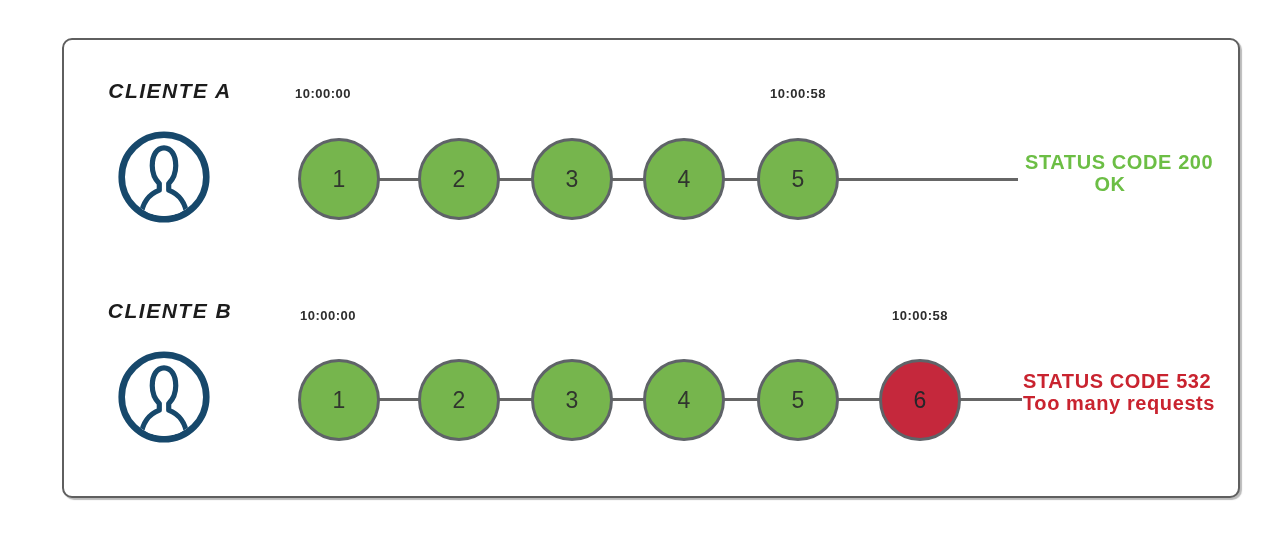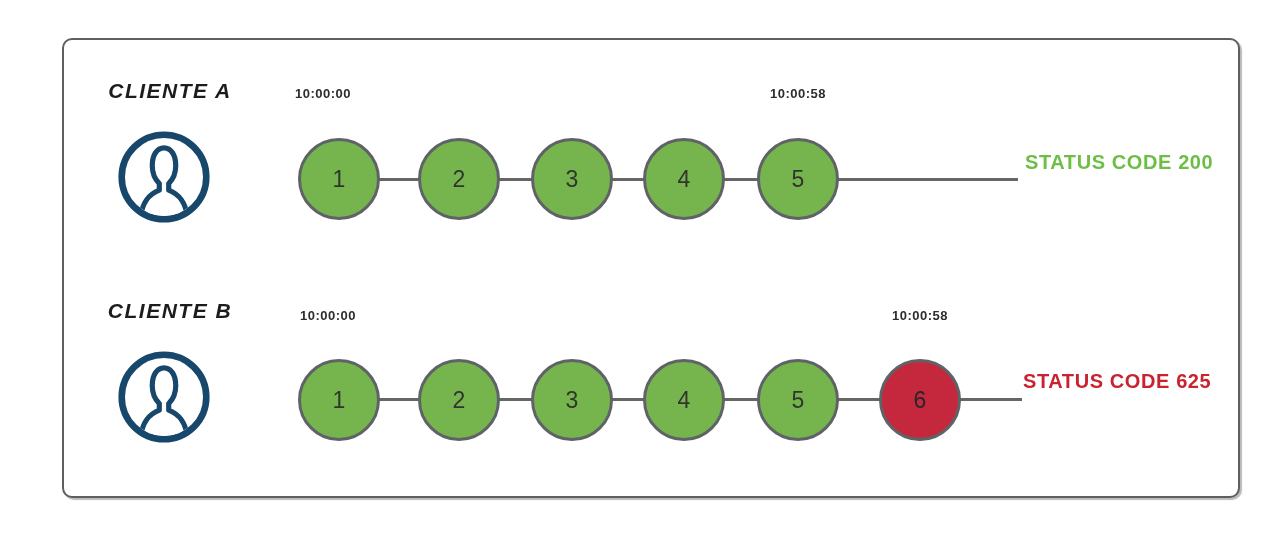--- a/index.html
+++ b/index.html
@@ -115,20 +115,21 @@
     <div class="timeline line-a"></div>
 
     <div class="circle c1">1</div>
     <div class="circle c2">2</div>
     <div class="circle c3">3</div>
     <div class="circle c4">4</div>
     <div class="circle c5">5</div>
 
     <div class="status status-a">
       <div>STATUS CODE 200</div>
+      <div>OK</div>
     </div>
   </section>
 
   <section class="row row-b">
     <div class="client-label client-b">CLIENTE B</div>
 
     <div class="avatar avatar-b">
       <svg viewBox="0 0 100 100" width="94" height="94" aria-hidden="true">
         <defs>
             <clipPath id="clipB">
@@ -148,16 +149,17 @@
     <div class="timeline line-b"></div>
 
     <div class="circle c1">1</div>
     <div class="circle c2">2</div>
     <div class="circle c3">3</div>
     <div class="circle c4">4</div>
     <div class="circle c5">5</div>
     <div class="circle c6 blocked">6</div>
 
     <div class="status status-b">
-      <div>STATUS CODE 625</div>
+      <div>STATUS CODE 532</div>
+      <div>Too many requests</div>
     </div>
   </section>
 </div>
 
 </body></html>

